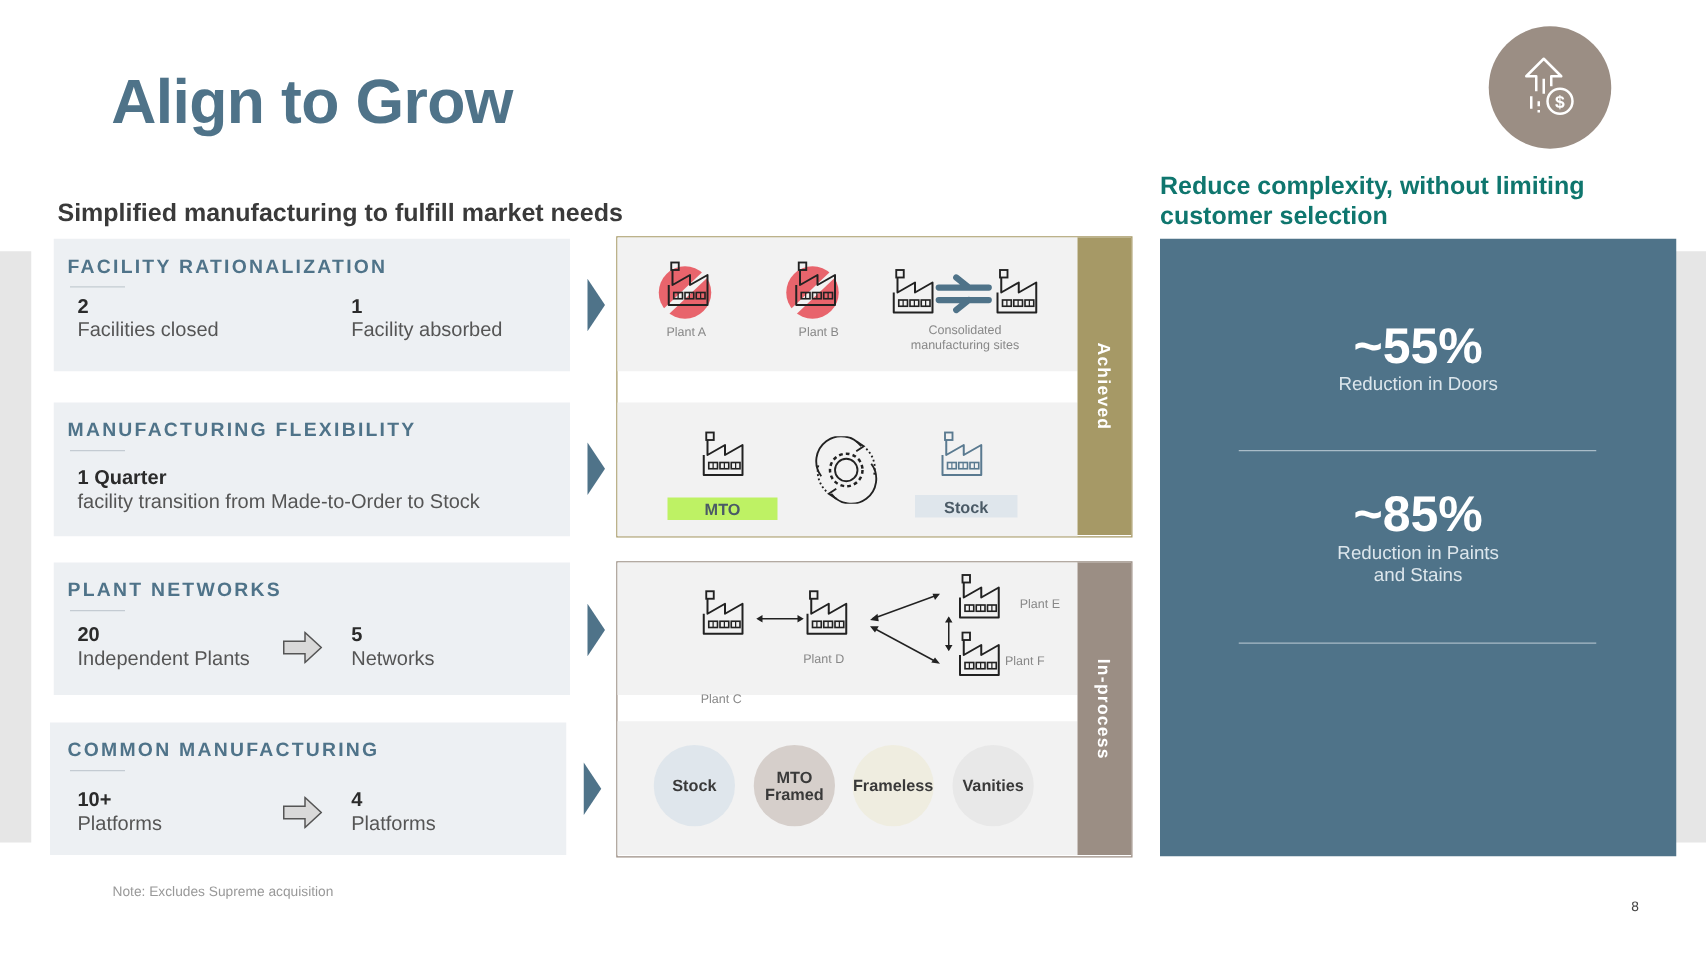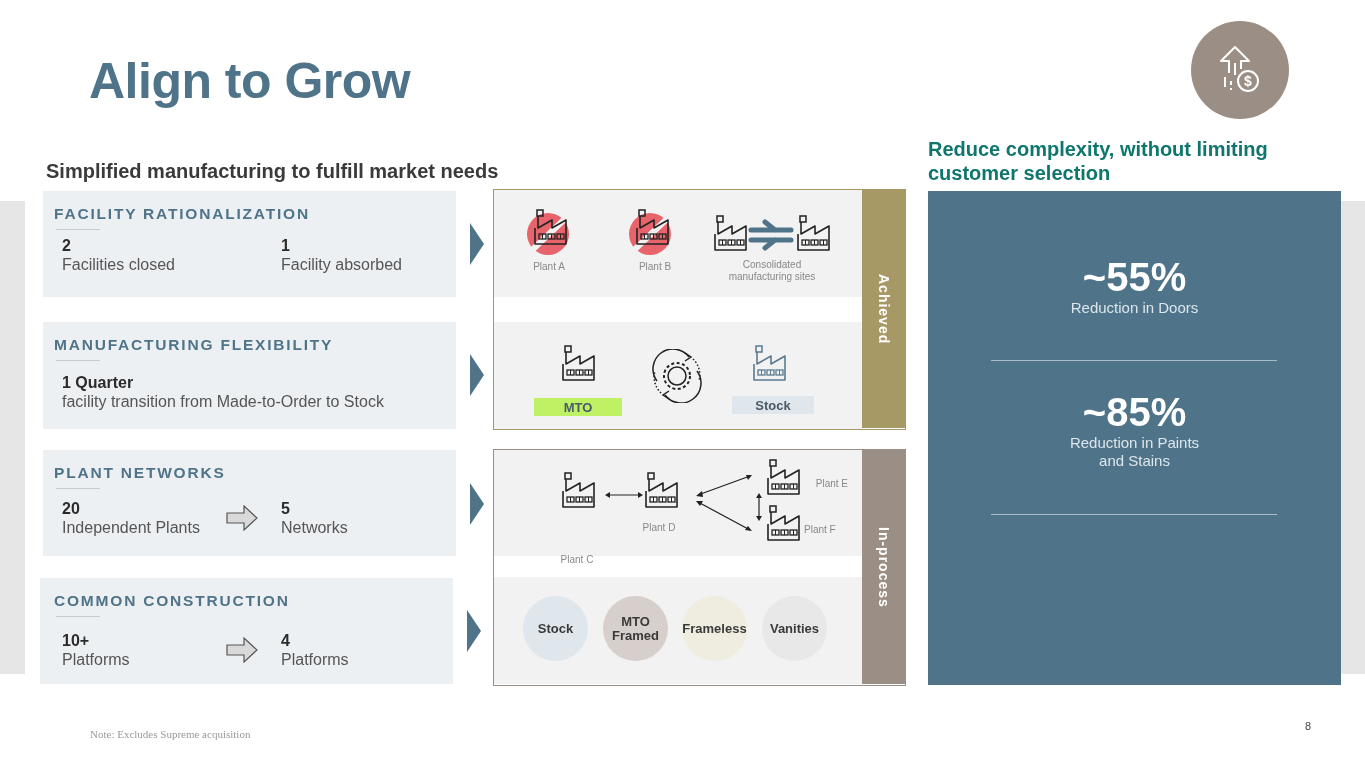--- a/index.html
+++ b/index.html
@@ -42,21 +42,21 @@
 
   .circle { position: absolute; width: 65px; height: 65px; border-radius: 50%; display: flex; align-items: center; justify-content: center; text-align: center; font-size: 13px; font-weight: bold; color: #3a3a3a; line-height: 14px; }
 
   
   .blue-panel { left: 928px; top: 191px; width: 413px; height: 494px; background: #4f7389; }
   .metric { position: absolute; left: 0; width: 413px; text-align: center; color: #fff; }
   .metric .val { font-size: 40px; font-weight: bold; line-height: 44px; }
   .metric .lbl { font-size: 15px; color: #dce6ec; line-height: 18px; width: 130px; margin: 0 auto; }
   .metric-rule { position: absolute; left: 63px; width: 286px; height: 1px; background: #a9bcc8; }
 
-  .footnote { left: 90px; top: 728px; font-size: 11px; color: #999; font-family: Liberation Serif, serif; }
+  .footnote { left: 90px; top: 708px; font-size: 11px; color: #999; }
   .page-num { left: 1305px; top: 720px; font-size: 11px; color: #444; }
 </style>
 </head>
 <body>
 
 <svg width="0" height="0" style="position:absolute">
   <defs>
     <g id="factory">
       <rect x="3" y="0" width="6" height="6" fill="none" stroke-width="1.5"></rect>
       <path d="M4 6 V18 L18 10 V18 L32 10 V34 H1 V18" fill="none" stroke-width="1.6" stroke-linejoin="round"></path>
@@ -125,21 +125,21 @@
     <path d="M1 8 H18 V1 L31 13 L18 25 V18 H1 Z" fill="#d9d9d9" stroke="#555" stroke-width="1.2"></path>
   </svg>
   <div class="stat" style="left:238px;top:49px;">
     <b>5</b>
     <span>Networks</span>
   </div>
 </div>
 <div class="chev" style="left:470px;top:483px;"></div>
 
 <div class="abs card" style="left:40px;top:578px;width:413px;height:106px;">
-  <div class="card-heading" style="left:14px;">COMMON CONSTRUCTION</div>
+  <div class="card-heading" style="left:14px;">COMMON MANUFACTURING</div>
   <div class="card-rule" style="left:16px;"></div>
   <div class="stat" style="left:22px;top:53px;">
     <b>10+</b>
     <span>Platforms</span>
   </div>
   <svg class="transition-arrow" style="left:186px;top:59px;" width="32" height="26" viewBox="0 0 32 26">
     <path d="M1 8 H18 V1 L31 13 L18 25 V18 H1 Z" fill="#d9d9d9" stroke="#555" stroke-width="1.2"></path>
   </svg>
   <div class="stat" style="left:241px;top:53px;">
     <b>4</b>

